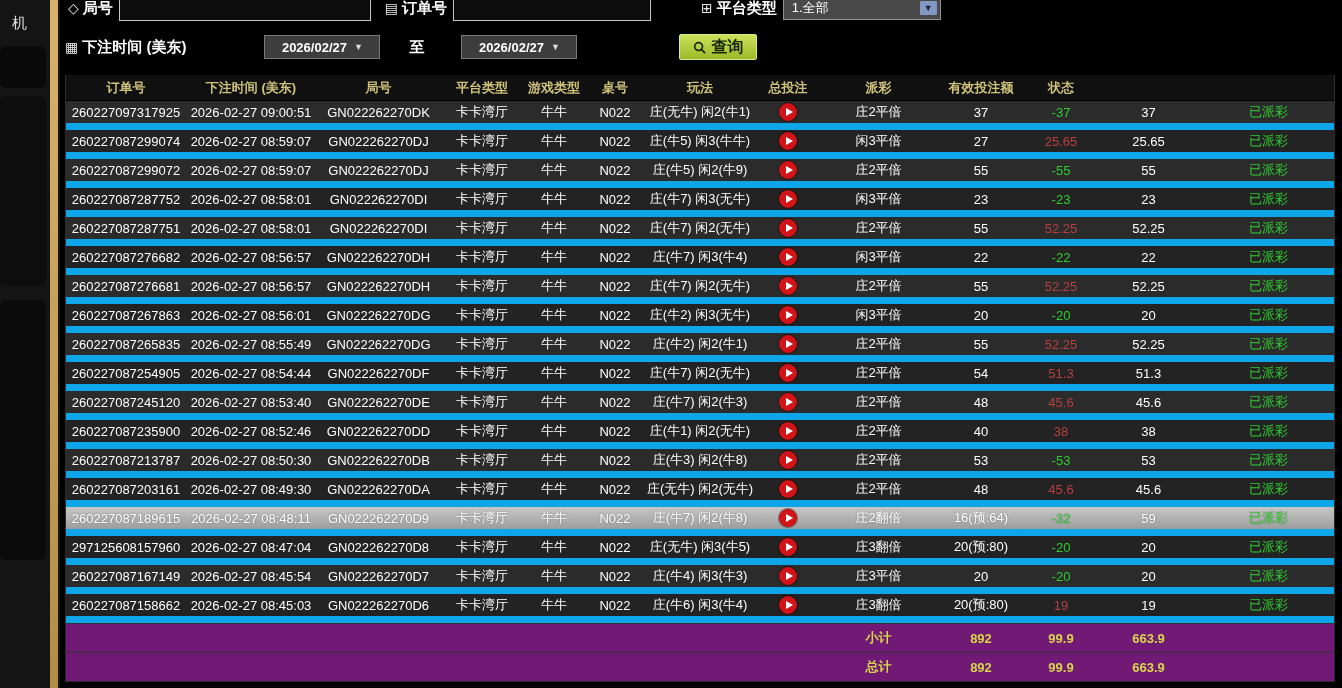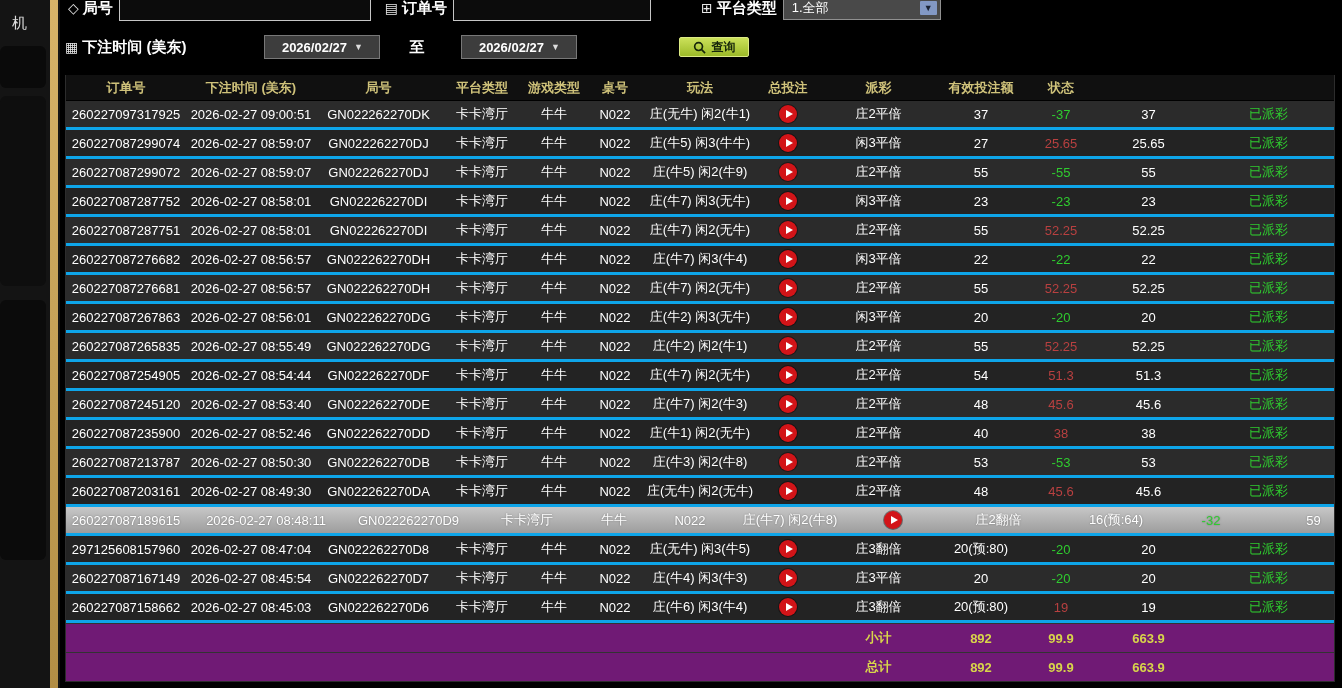--- a/index.html
+++ b/index.html
@@ -39,36 +39,36 @@
   .f-select{width:158px;height:24px;background:#494949;border:1px solid #909090;color:#fff;
     display:flex;align-items:center;justify-content:space-between;
     padding:0 3px 0 8px;font-size:13px;cursor:pointer;}
   .sel-arrow{background:#8298c4;color:#1a2233;font-size:9px;padding:2px 4px;border-radius:1px;}
   .date-btn{width:116px;height:24px;background:#3d3d3d;border:1px solid #787878;color:#fff;
     font-weight:bold;font-size:13px;display:flex;align-items:center;justify-content:center;
     gap:7px;cursor:pointer;font-family:inherit;margin-left:8px;}
   .date-btn .arr{font-size:9px;color:#ddd;}
   .bt-label{margin-right:70px;}
   .to-label{color:#fff;font-weight:bold;font-size:15px;margin:0 29px;}
-  .search-btn{height:20px;margin-left:102px;padding:8px 13px;
+  .search-btn{height:26px;margin-left:102px;padding:8px 13px;
     background:linear-gradient(#cbe15a,#9cba28);border:1px solid #dcea84;border-radius:2px;
-    color:#16260a;font-weight:bold;font-size:12px;display:flex;align-items:center;gap:5px;
+    color:#16260a;font-weight:bold;font-size:16px;display:flex;align-items:center;gap:5px;
     cursor:pointer;font-family:inherit;}
   
   .table{margin-left:5px;width:1270px;border:1px solid #2c2c2c;border-top:none;}
   .grid{display:grid;
     grid-template-columns:120px 130px 125px 82px 62px 60px 110px 66px 115px 90px 70px 105px 135px;}
   .cell{display:flex;align-items:center;justify-content:center;white-space:nowrap;overflow:visible;}
   .thead{height:26px;background:#101010;border-bottom:1px solid #000;}
   .thead .cell{color:var(--header-text);font-weight:bold;font-size:13px;}
   .th-result{grid-column:span 2;}
-  .trow{height:29px;border-bottom:3px solid #0ea5e9;color:#fff;font-size:13px;cursor:pointer;}
+  .trow{height:29px;border-bottom:7px solid #0ea5e9;color:#fff;font-size:13px;cursor:pointer;}
   .trow.even{background:#2b2b2b;}
   .trow.odd{background:#232323;}
-  .trow.hl{background:linear-gradient(#c7c7c7,#9d9d9d);text-shadow:0 0 2px rgba(0,0,0,.35);gap:15px;}
+  .trow.hl{background:linear-gradient(#c7c7c7,#9d9d9d);text-shadow:0 0 2px rgba(0,0,0,.35);}
   .payout.neg{color:var(--green);}
   .payout.pos{color:var(--red);}
   .status{color:var(--green);}
   .play-cell{cursor:pointer;}
   .play-circle{width:18px;height:18px;border-radius:50%;background:#d21418;
     display:flex;align-items:center;justify-content:center;box-shadow:0 0 0 1px rgba(0,0,0,.4);}
   .tri{width:0;height:0;border-left:7px solid #fff;border-top:4.5px solid transparent;
     border-bottom:4.5px solid transparent;margin-left:2px;}
   .tfoot-row{height:29px;background:#701a75;border-top:1px solid #333;
     color:var(--yellow);font-size:13px;font-weight:bold;}

